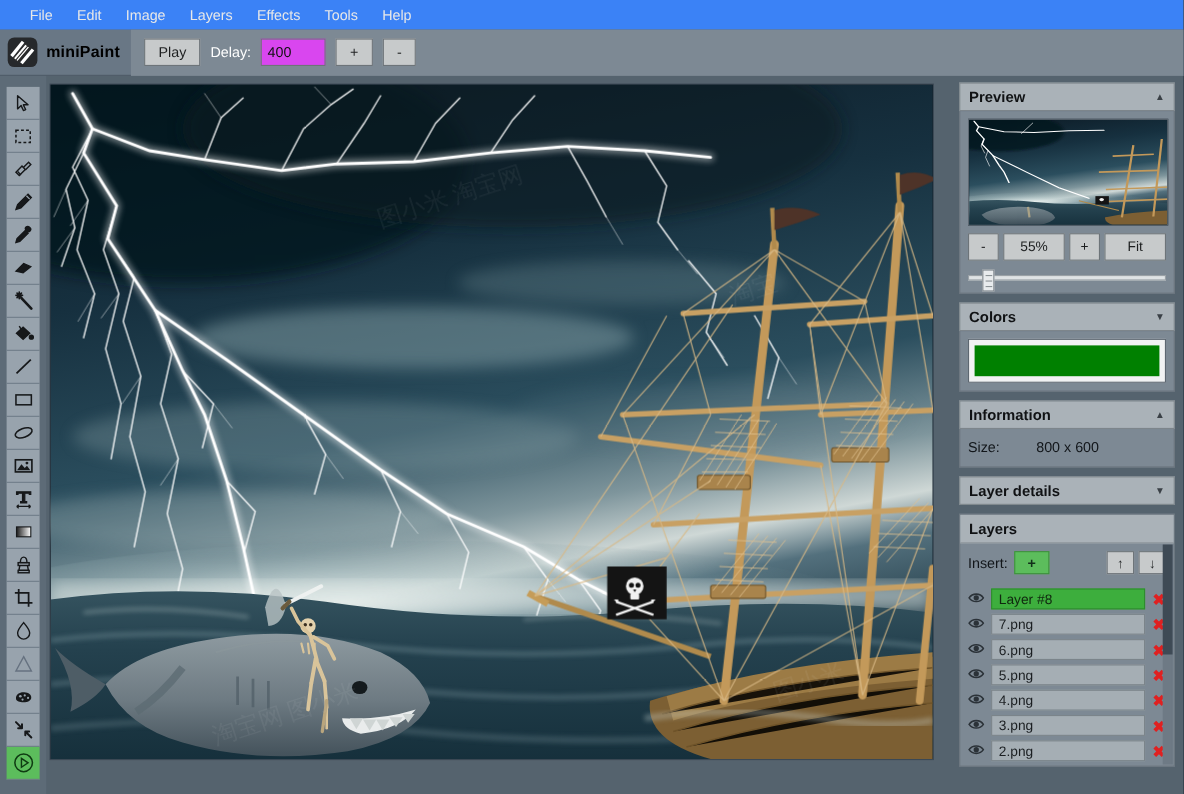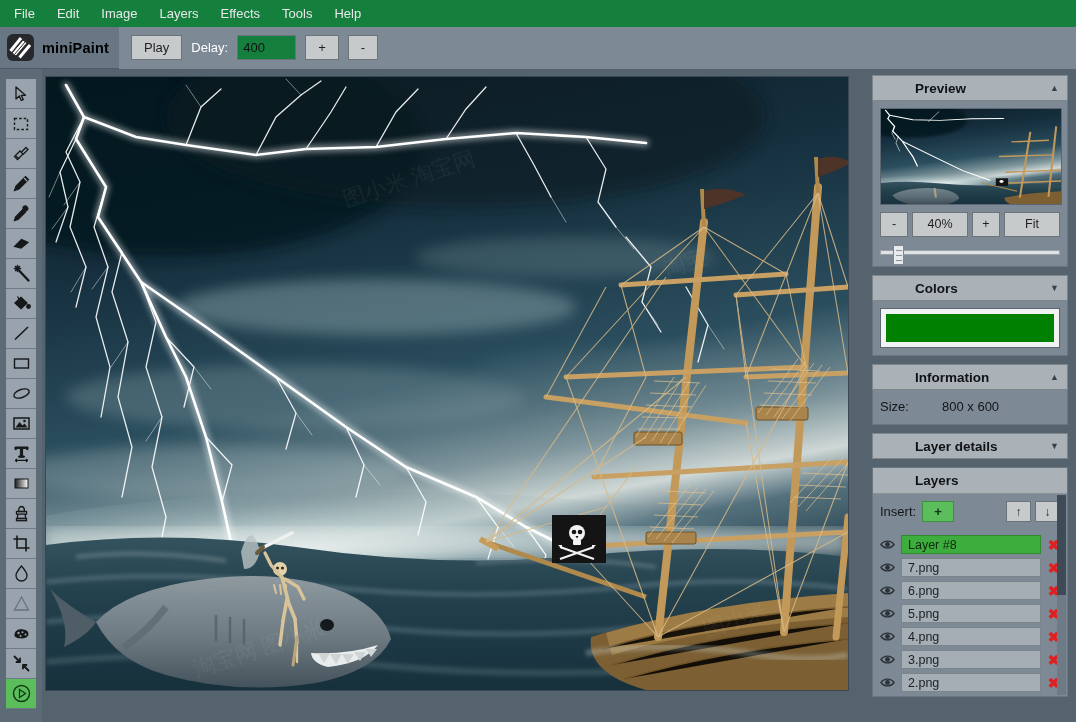--- a/index.html
+++ b/index.html
@@ -7,23 +7,23 @@
     width: 1076px; height: 722px;
     background: #55636e;
     font-family: "Liberation Sans", sans-serif;
     overflow: hidden;
     position: relative;
   }
 
   
   #menubar {
     position: absolute; left: 0; top: 0; width: 1076px; height: 27px;
-    background: #15803d;
+    background: #3b82f6;
     display: flex; align-items: center;
-    padding-left: 3px;
+    padding-left: 16px;
   }
   .menu-item {
     color: #e8e8e8; font-size: 13px;
     padding: 4px 11px; cursor: default;
     white-space: nowrap;
   }
 
   
   #topbar {
     position: absolute; left: 0; top: 27px; width: 1076px; height: 42px;
@@ -56,21 +56,21 @@
     background: #c7cacb;
     border: 1px solid #6d7479;
     color: #1d1f20; font-size: 13px;
     padding: 4px 12px; min-width: 28px;
     text-align: center; cursor: pointer;
     font-family: "Liberation Sans", sans-serif;
     line-height: 15px;
   }
   #delay-label { color: #ffffff; font-size: 13px; margin-left: 0; }
   #delay-input {
-    background: #15803d; border: 1px solid #6d7479;
+    background: #d946ef; border: 1px solid #6d7479;
     color: #111; font-size: 13px;
     width: 59px; padding: 4px 5px;
     font-family: "Liberation Sans", sans-serif;
   }
 
   
   #toolrail {
     position: absolute; left: 0; top: 69px; width: 42px; bottom: 0;
     background: #5d6b77;
     padding-top: 10px;
@@ -104,21 +104,21 @@
   }
   .panel { margin-bottom: 8px; }
   .panel-head {
     background: #aab2b8;
     border: 1px solid #7d858b;
     height: 26px;
     display: flex; align-items: center; justify-content: space-between;
     padding: 0 8px;
     cursor: pointer;
   }
-  .panel-title { font-size: 13.5px; font-weight: bold; color: #101214; margin-left: 34px; }
+  .panel-title { font-size: 13.5px; font-weight: bold; color: #101214; }
   .caret { font-size: 9px; color: #3a4046; line-height: 1; }
   .panel-body {
     background: #7d8994;
     border: 1px solid #6b757e; border-top: none;
     padding: 7px;
   }
 
   #preview-img {
     width: 182px; height: 97px;
     background: #10202b; overflow: hidden; position: relative;
@@ -682,21 +682,21 @@
             <path d="M548 400 L802 385"></path>
               <path d="M530 470 L802 455"></path>
           </g>
           <path d="M440 465 L600 520" stroke="#b08a4c" stroke-width="6"></path>
           <rect x="506" y="438" width="54" height="48" fill="#141414"></rect>
           <circle cx="531" cy="458" r="9" fill="#f2f2f2"></circle>
         </svg>
       </div>
       <div id="zoom-row">
         <button class="btn" id="zoom-minus">-</button>
-        <button class="btn" id="zoom-level">40%</button>
+        <button class="btn" id="zoom-level">55%</button>
         <button class="btn" id="zoom-plus">+</button>
         <button class="btn" id="zoom-fit">Fit</button>
       </div>
       <div id="zoom-slider">
         <div id="zoom-track"></div>
         <div id="zoom-thumb">
             <i></i>
             <i></i>
             <i></i>
           </div>

